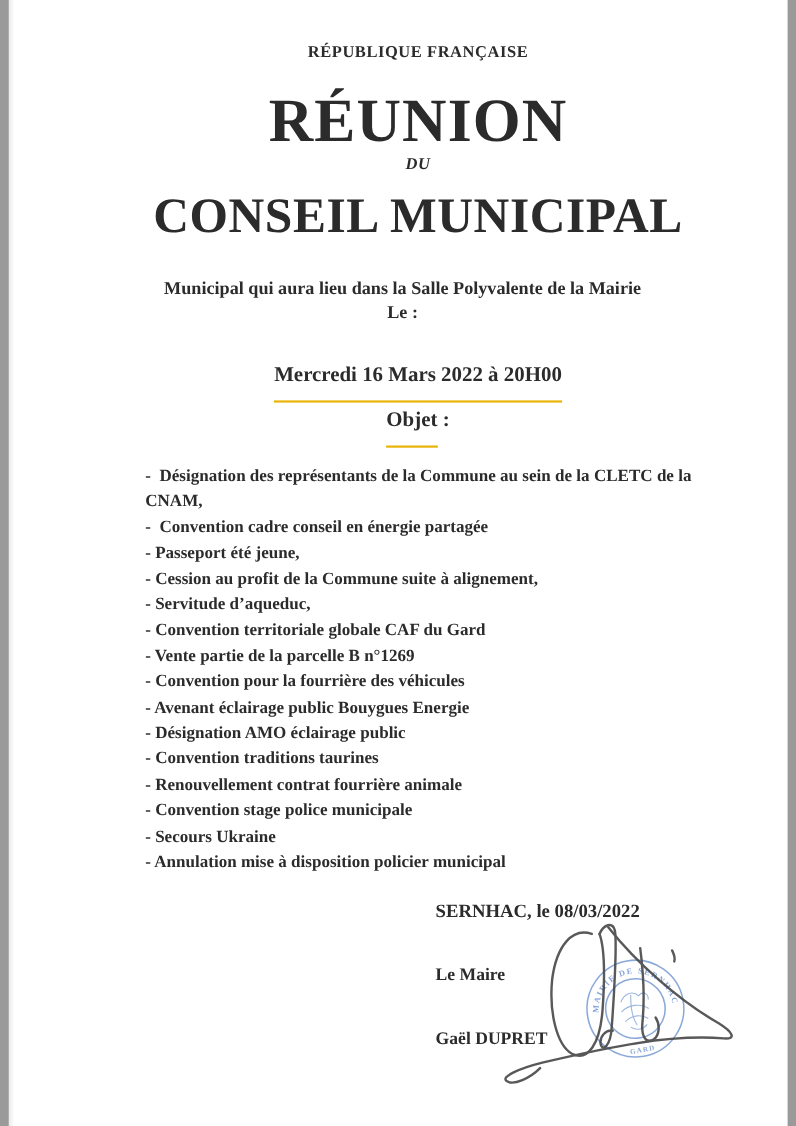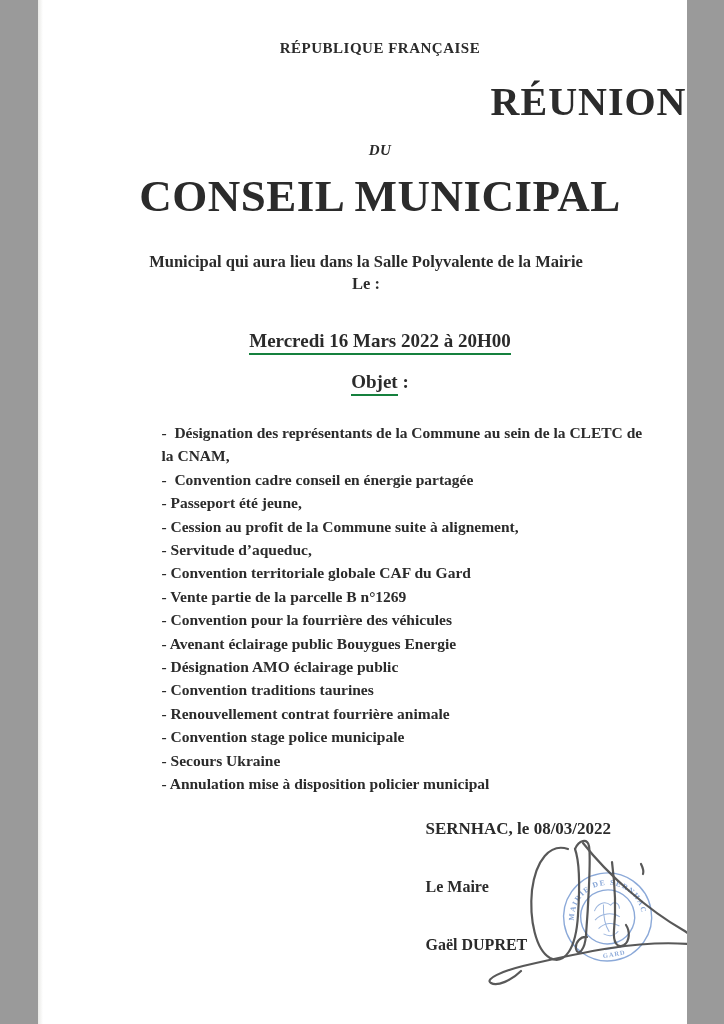--- a/index.html
+++ b/index.html
@@ -1,18 +1,18 @@
 <!DOCTYPE html>
 <html><head>
 <meta charset="utf-8">
 <style>
   html, body { margin: 0; padding: 0; background: #9a9a9a; }
   .page {
     position: relative;
-    width: 649px;
+    width: 708px;
     height: 1024px;
     margin: 0 auto;
     background: #ffffff;
     overflow: hidden;
     font-family: "Liberation Serif", "DejaVu Serif", serif;
     font-weight: bold;
     color: #2b2b2b;
   }
   .scan-edge {
     position: absolute; left: 0; top: 0; width: 5px; height: 100%;
@@ -20,38 +20,38 @@
     opacity: .55;
   }
   .centered { position: absolute; left: 0; right: 0; text-align: center; }
   .bias  { padding-left: 36px; }  
   .bias2 { padding-left: 8px; }
 
   .republique {
     top: 40px; font-size: 15px; letter-spacing: .5px;
   }
   .title-reunion {
-    top: 82px; font-size: 40px; letter-spacing: 1px; line-height: 1; text-align: right;
+    top: 82px; font-size: 56px; letter-spacing: 1px; line-height: 1;
   }
   .title-du {
     top: 143px; font-size: 15px; letter-spacing: .5px; line-height: 1; font-style: italic;
   }
   .title-conseil {
     top: 174px; font-size: 45px; letter-spacing: .5px; line-height: 1; text-align: center;
   }
   .intro {
     top: 251px; font-size: 16.5px; line-height: 22px;
   }
   .date-line {
     top: 330px; font-size: 19px;
   }
   .objet-line {
     top: 371px; font-size: 19px;
   }
-  .u { border-bottom: 2px solid #15803d; padding-bottom: 2px; }
+  .u { border-bottom: 2px solid #eab308; padding-bottom: 13px; }
 
   .agenda {
     position: absolute; left: 124px; top: 421px; right: 40px;
     font-size: 15.5px; line-height: 23.4px;
   }
   .agenda-item { white-space: pre-wrap; }
 
   .closing-place { position: absolute; left: 388px; top: 819px; font-size: 17px; }
   .closing-title { position: absolute; left: 388px; top: 878px; font-size: 16px; }
   .closing-name  { position: absolute; left: 388px; top: 936px; font-size: 16px; }

